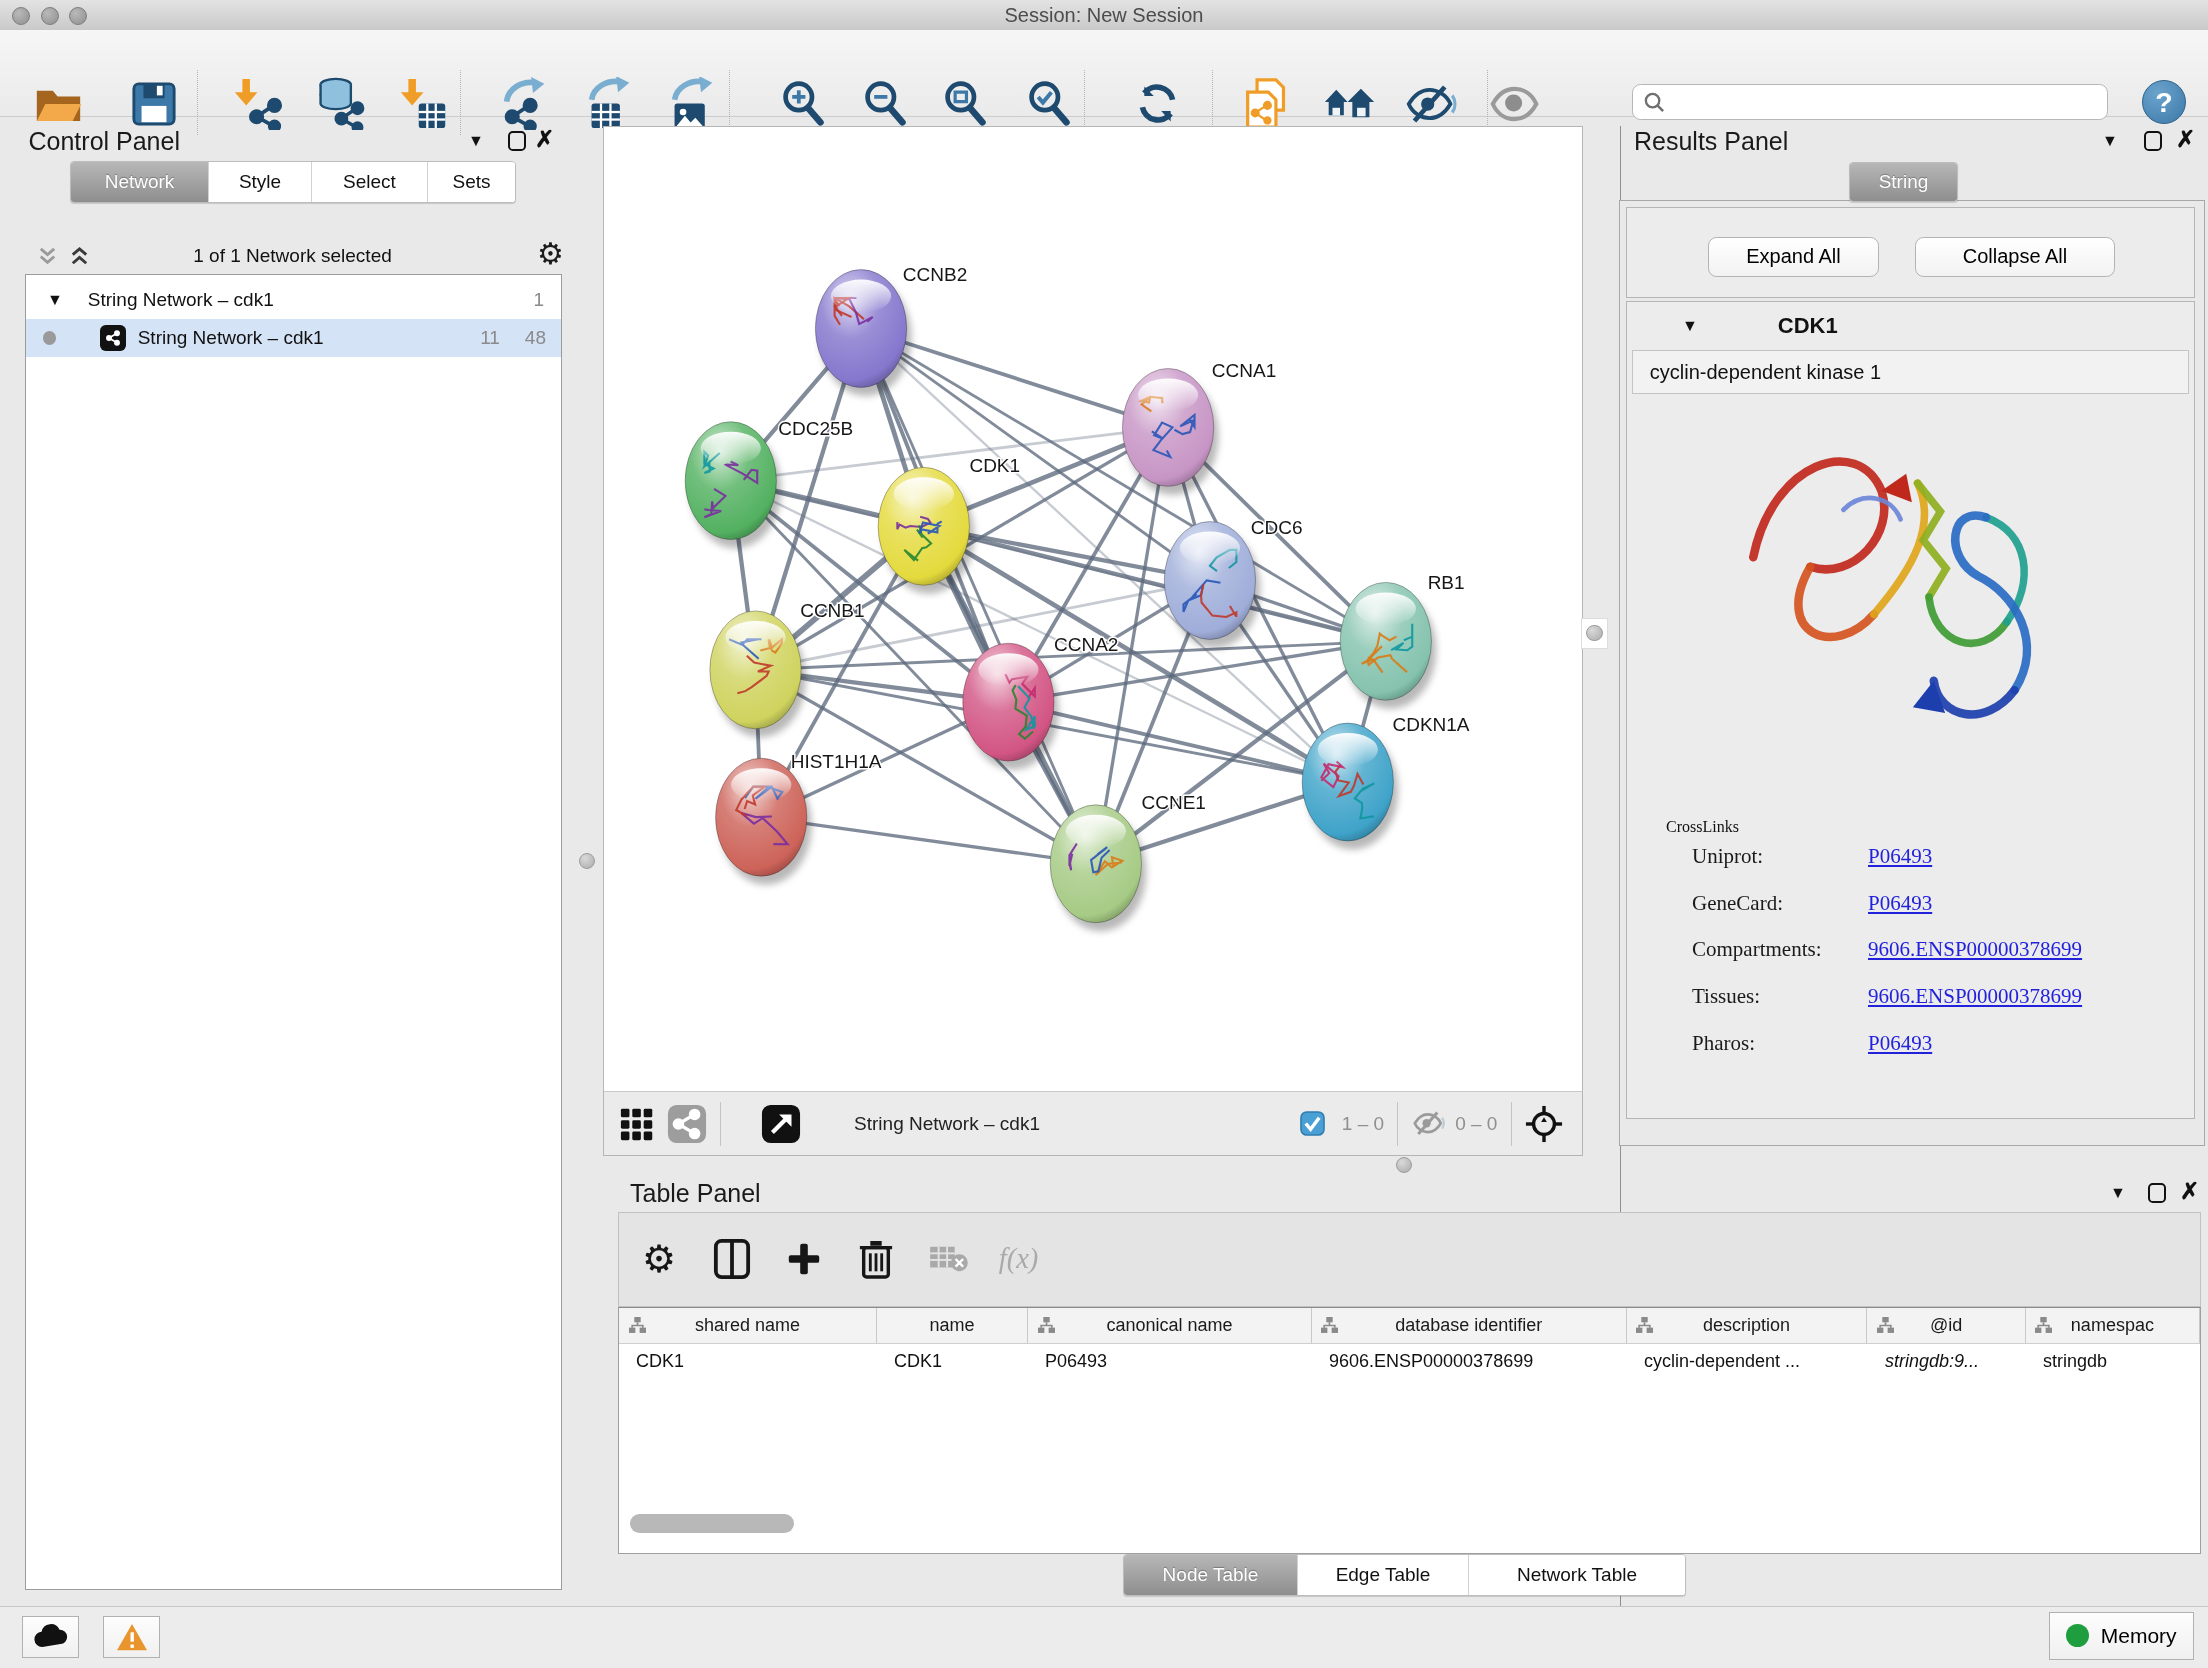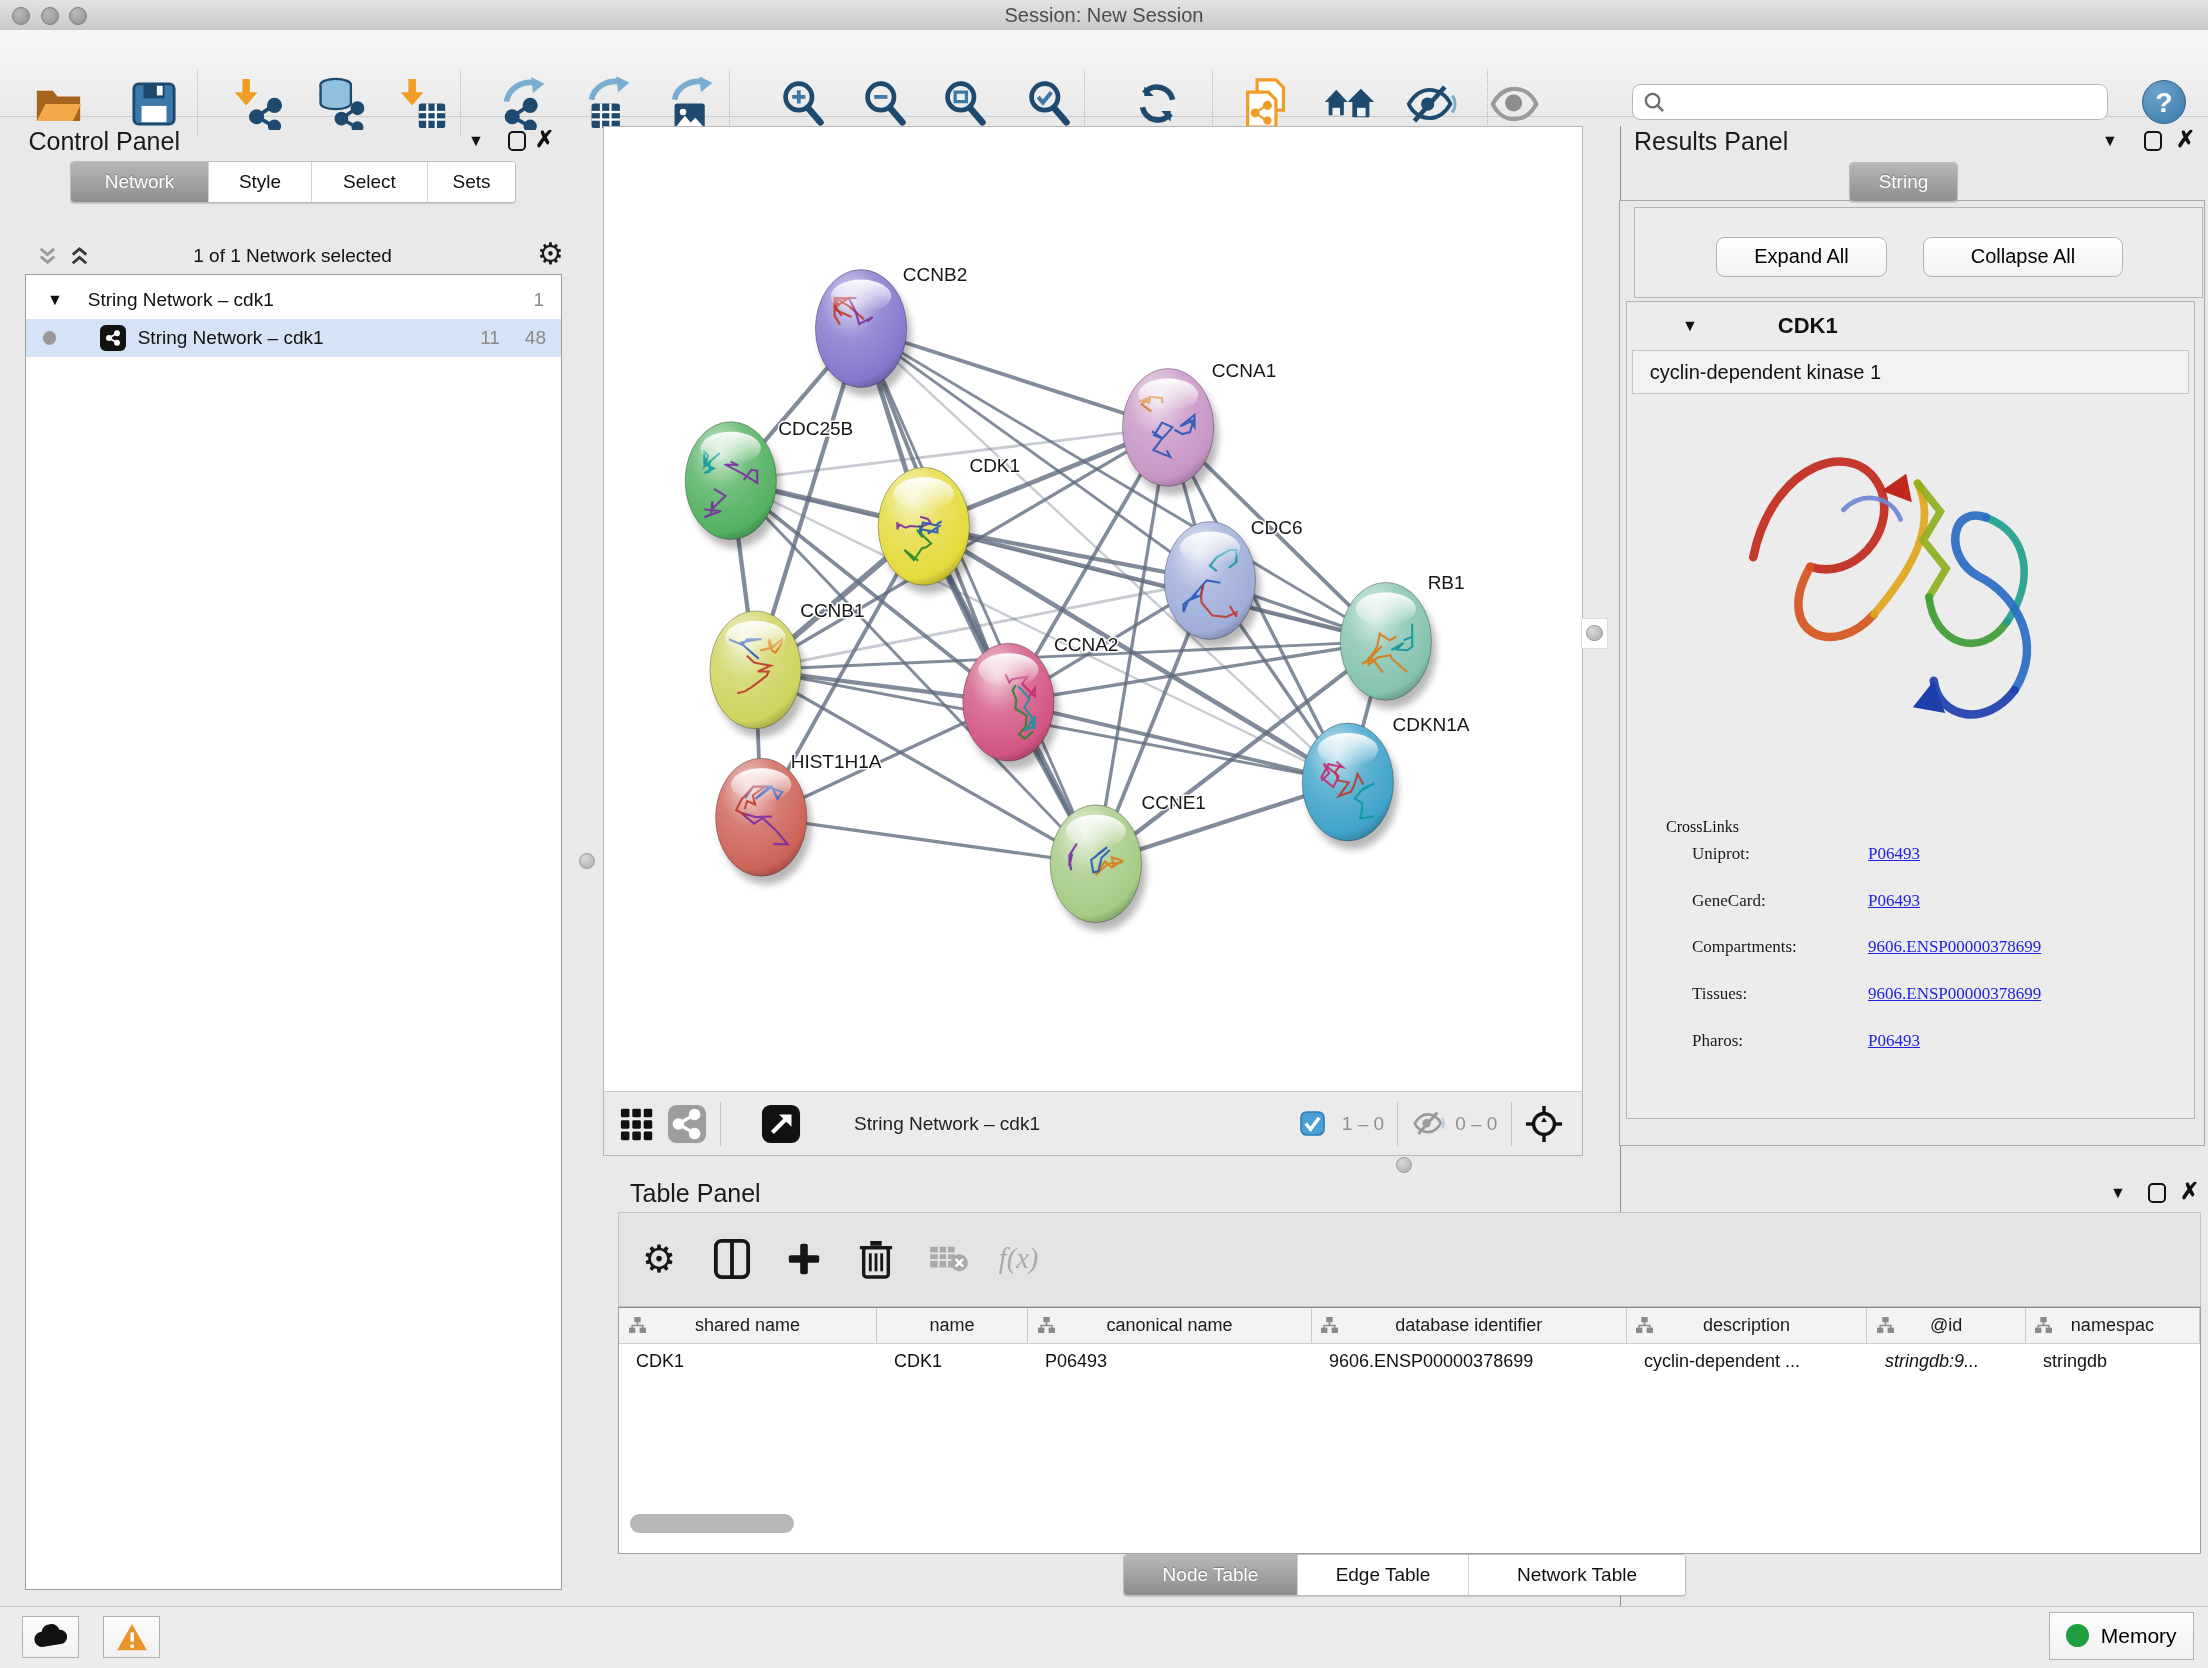--- a/index.html
+++ b/index.html
@@ -45,28 +45,28 @@
   .nb-ico{display:flex;align-items:center;justify-content:center;}
   .nb-sep{width:0;height:44px;border-left:1px solid #c4c4c4;margin:0 13.3px;}
   .nb-title{font-size:19px;color:#222;}
   .nb-gray{font-size:19px;color:#8f8f8f;}
   .node-label{font-size:20px;fill:#161616;stroke:#ffffff;stroke-width:3px;paint-order:stroke;font-family:"Liberation Sans",sans-serif;}
   .split-dot{width:14.3px;height:14.3px;border-radius:50%;background:radial-gradient(circle at 35% 30%,#d9d9d9,#ababab);border:1px solid #9c9c9c;}
   .split-pad{width:25px;height:28.5px;background:#fff;border:1px solid #dcdcdc;display:flex;align-items:center;justify-content:center;}
   .vline{width:0;height:1480px;border-left:1.9px solid #8f8f8f;left:1620px;top:126px;}
   
   .rp-box{left:1619px;top:200px;width:584px;height:944px;background:#e9e9e9;border:1px solid #a8a8a8;}
-  .rp-expand{left:1626px;top:207px;width:567px;height:89px;background:#ececec;border:1px solid #b5b5b5;margin-left:8px;}
+  .rp-expand{left:1626px;top:207px;width:567px;height:89px;background:#ececec;border:1px solid #b5b5b5;}
   .rp-btn{position:absolute;top:28.5px;height:40px;background:linear-gradient(#ffffff,#f2f2f2);border:1px solid #b3b3b3;border-radius:8.6px;font-size:20px;display:flex;align-items:center;justify-content:center;}
   .rp-card{left:1626px;top:301px;width:567px;height:816px;background:#ececec;border:1px solid #b5b5b5;}
   .rp-card-head{position:absolute;left:0;top:0;width:100%;height:48px;display:flex;align-items:center;}
   .rp-name{font-size:22px;font-weight:bold;}
   .rp-desc{position:absolute;left:4.8px;top:48px;width:555px;height:42px;background:#f2f2f2;border:1px solid #c4c4c4;display:flex;align-items:center;font-size:20px;}
   .xl-title{font-family:"Liberation Serif",serif;font-size:16px;font-weight:normal;}
-  .xl-row{position:absolute;font-family:"Liberation Serif",serif;font-size:17px;}
+  .xl-row{position:absolute;font-family:"Liberation Serif",serif;font-size:21px;}
   .xl-label{color:#1a1a1a;}
   .xl-link{color:#2222dd;text-decoration:underline;}
   
   .tp-toolbar{left:618px;top:1212px;width:1581px;height:93px;background:#e4e4e4;border:1px solid #c2c2c2;}
   .tp-ico{position:absolute;top:15px;width:61px;height:61px;display:flex;align-items:center;justify-content:center;}
   .fx{font-family:"Liberation Serif",serif;font-style:italic;font-size:28.5px;color:#aaaaaa;}
   .tp-table{left:618px;top:1307px;width:1581px;height:245px;background:#fff;border:1px solid #9f9f9f;border-top:1.9px solid #8a8a8a;overflow:hidden;}
   .tp-head{display:flex;height:35px;background:#f3f3f3;border-bottom:1px solid #cfcfcf;}
   .th{display:flex;align-items:center;justify-content:center;gap:9.5px;border-right:1px solid #c9c9c9;font-size:18px;color:#1a1a1a;overflow:hidden;white-space:nowrap;position:relative;}
   .th .hier{position:absolute;left:9.5px;}

